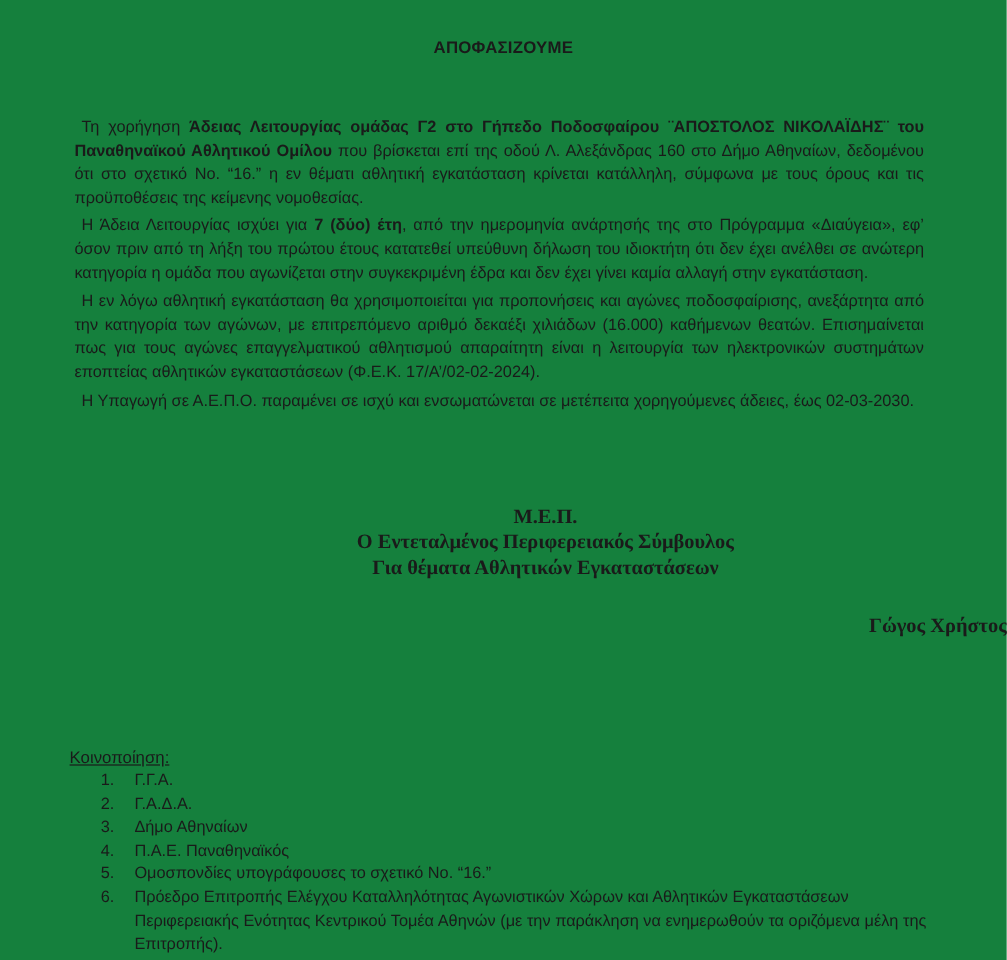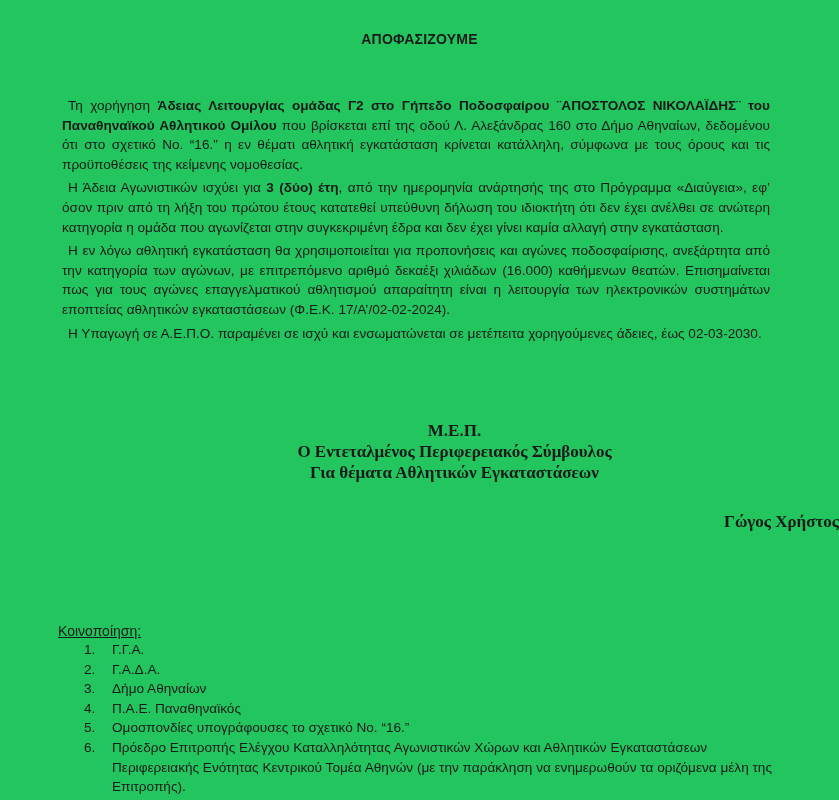--- a/index.html
+++ b/index.html
@@ -1,17 +1,17 @@
 <!DOCTYPE html>
 <html><head>
 <meta charset="utf-8">
 <style>
   html, body { margin: 0; padding: 0; background: #ffffff; }
   body { width: 839px; height: 800px; overflow: hidden; position: relative; color: #1a1a1a; }
-  .page { position: absolute; left: 0; top: 0; width: 839px; height: 800px; background: #22c55e; }
+  .page { position: absolute; left: 0; top: 0; width: 839px; height: 800px; background: #15803d; }
   .sans { font-family: "Liberation Sans", "DejaVu Sans", sans-serif; }
   .serif { font-family: "Liberation Serif", "DejaVu Serif", serif; }
   .heading { position: absolute; top: 31px; left: 0; width: 839px; text-align: center; font-size: 14px; font-weight: bold; letter-spacing: 0.2px; }
   .body-text { position: absolute; left: 58px; width: 716px; top: 92px; font-size: 13.6px; line-height: 19.6px; text-align: justify; }
   .body-text p { margin: 4px; text-indent: 6px; }
   .body-text p.last-line-left { text-align-last: left; }
   b { font-weight: bold; }
   .sign-block { position: absolute; left: 0; width: 839px; top: 420px; text-align: center; font-size: 17px; font-weight: bold; line-height: 21px; margin-left: 35px; }
   .sign-name { position: absolute; left: 0; width: 839px; top: 512px; text-align: right; font-size: 17px; font-weight: bold; }
   .notify-title { position: absolute; left: 58px; top: 623px; font-size: 14px; text-decoration: underline; }
@@ -21,21 +21,21 @@
 </style>
 </head>
 <body>
 
 <div class="page">
 
   <div class="heading sans">ΑΠΟΦΑΣΙΖΟΥΜΕ</div>
 
   <div class="body-text sans">
     <p class="last-line-left"><span>Τη χορήγηση </span><b>Άδειας Λειτουργίας ομάδας Γ2 στο Γήπεδο Ποδοσφαίρου ¨ΑΠΟΣΤΟΛΟΣ ΝΙΚΟΛΑΪΔΗΣ¨ του Παναθηναϊκού Αθλητικού Ομίλου</b><span> που βρίσκεται επί της οδού Λ. Αλεξάνδρας 160 στο Δήμο Αθηναίων, δεδομένου ότι στο σχετικό Νο. “16.” η εν θέματι αθλητική εγκατάσταση κρίνεται κατάλληλη, σύμφωνα με τους όρους και τις προϋποθέσεις της κείμενης νομοθεσίας.</span></p>
-    <p class="last-line-left"><span>Η Άδεια Αγωνιστικών ισχύει για </span><b>3 (δύο) έτη</b><span>, από την ημερομηνία ανάρτησής της στο Πρόγραμμα «Διαύγεια», εφ’ όσον πριν από τη λήξη του πρώτου έτους κατατεθεί υπεύθυνη δήλωση του ιδιοκτήτη ότι δεν έχει ανέλθει σε ανώτερη κατηγορία η ομάδα που αγωνίζεται στην συγκεκριμένη έδρα και δεν έχει γίνει καμία αλλαγή στην εγκατάσταση.</span></p>
+    <p class="last-line-left"><span>Η Άδεια Λειτουργίας ισχύει για </span><b>7 (δύο) έτη</b><span>, από την ημερομηνία ανάρτησής της στο Πρόγραμμα «Διαύγεια», εφ’ όσον πριν από τη λήξη του πρώτου έτους κατατεθεί υπεύθυνη δήλωση του ιδιοκτήτη ότι δεν έχει ανέλθει σε ανώτερη κατηγορία η ομάδα που αγωνίζεται στην συγκεκριμένη έδρα και δεν έχει γίνει καμία αλλαγή στην εγκατάσταση.</span></p>
     <p class="last-line-left">Η εν λόγω αθλητική εγκατάσταση θα χρησιμοποιείται για προπονήσεις και αγώνες ποδοσφαίρισης, ανεξάρτητα από την κατηγορία των αγώνων, με επιτρεπόμενο αριθμό δεκαέξι χιλιάδων (16.000) καθήμενων θεατών. Επισημαίνεται πως για τους αγώνες επαγγελματικού αθλητισμού απαραίτητη είναι η λειτουργία των ηλεκτρονικών συστημάτων εποπτείας αθλητικών εγκαταστάσεων (Φ.Ε.Κ. 17/Α’/02-02-2024).</p>
     <p class="last-line-left">Η Υπαγωγή σε Α.Ε.Π.Ο. παραμένει σε ισχύ και ενσωματώνεται σε μετέπειτα χορηγούμενες άδειες, έως 02-03-2030.</p>
   </div>
 
   <div class="sign-block serif">
     <div>Μ.Ε.Π.</div>
     <div>Ο Εντεταλμένος Περιφερειακός Σύμβουλος</div>
     <div>Για θέματα Αθλητικών Εγκαταστάσεων</div>
   </div>
 

